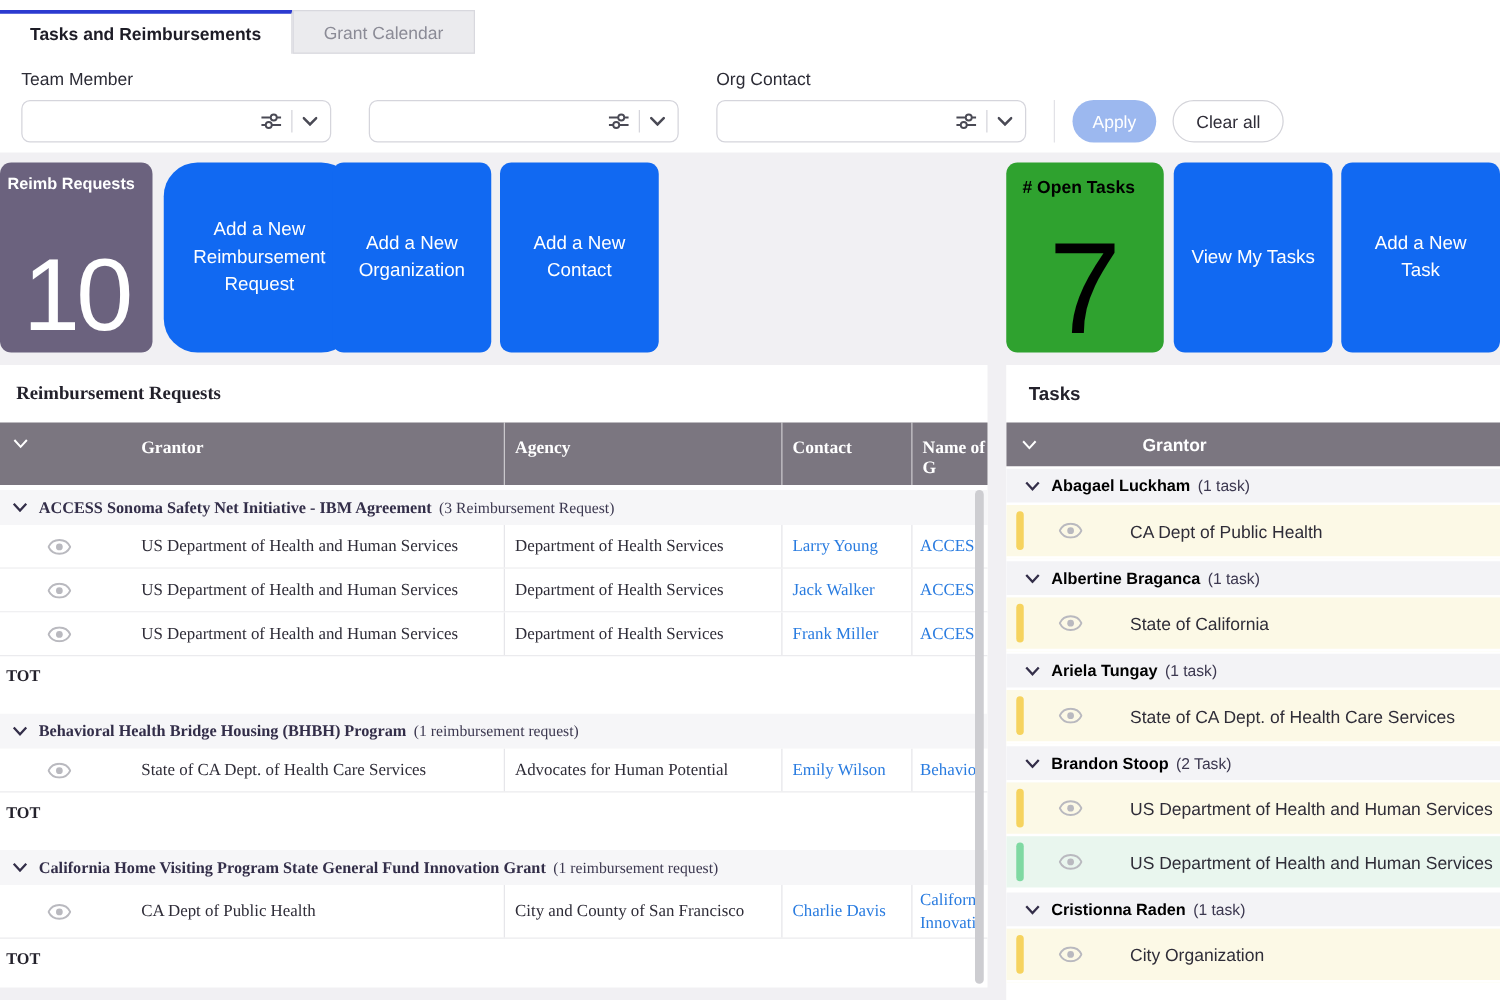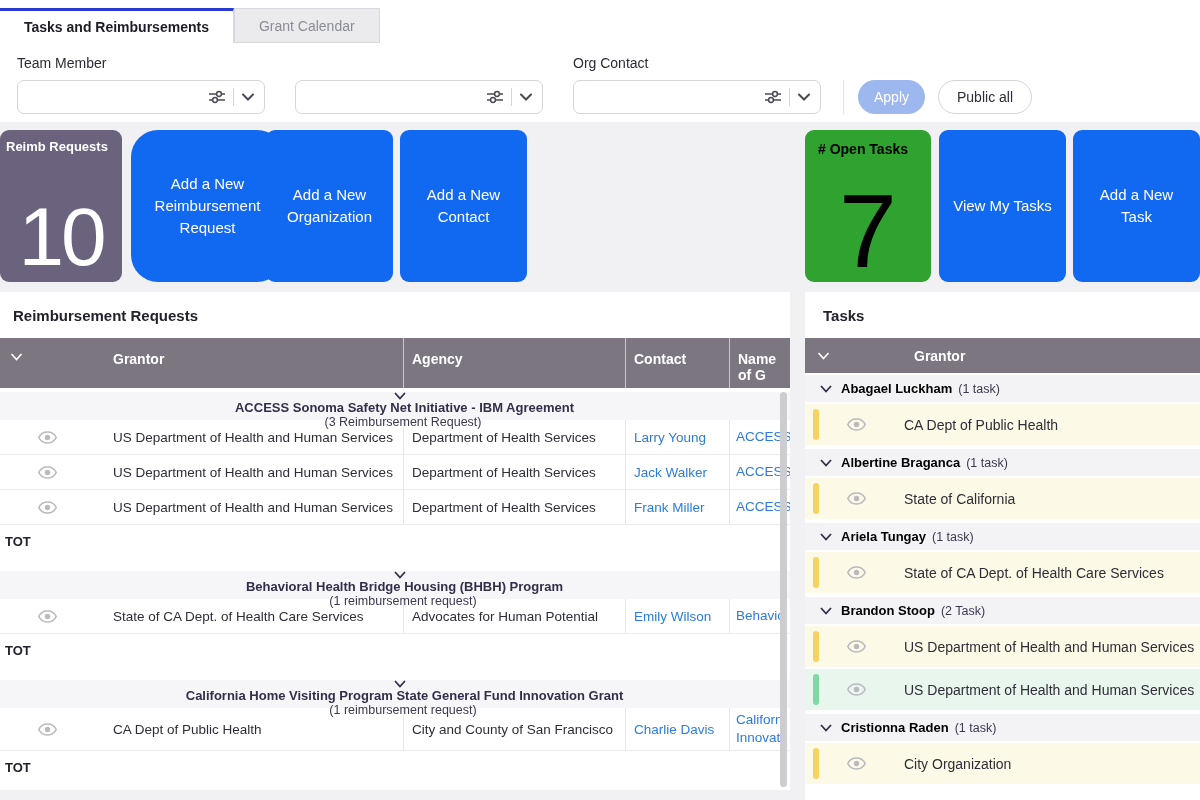--- a/index.html
+++ b/index.html
@@ -32,33 +32,33 @@
   .card-purple .kpi-big { position:absolute; bottom:2px; left:50%; transform:translateX(-50%); font-size:82px; line-height:1.05; letter-spacing:-3px; }
   .card-green { left:805px; width:126px; background:var(--card-green,#2fa22f); color:#000; padding:11px 0 0 13px; }
   .card-green .kpi-label { font-size:14px; font-weight:700; }
   .card-green .kpi-big { position:absolute; bottom:-4px; left:50%; transform:translateX(-50%); font-size:104px; line-height:1.05; }
   .card-action { background:var(--card-blue,#1169f2); color:#fff; display:flex; align-items:center; justify-content:center; text-align:center; font-size:15px; line-height:1.45; padding:0 13px; overflow-wrap:break-word; word-break:break-word; cursor:pointer; }
   .a1 { left:131px; width:153px;border-radius:27px; } .a2 { left:266px; width:127px; } .a3 { left:400px; width:127px; }
   .a4 { left:939px; width:127px; } .a5 { left:1073px; width:127px; }
 
   
   .panel { position:absolute; background:#fff; }
-  .panel-left { left:0; top:292px; width:790px; height:498px; }
+  .panel-left { left:0; top:292px; width:790px; height:498px;font-family:Liberation Serif, serif; }
   .panel-right { left:805px; top:292px; width:395px; height:508px; overflow:hidden; }
   .panel-title { height:46px; display:flex; align-items:center; padding-left:13px; font-size:15px; font-weight:700; color:#23212b; }
   .panel-right .panel-title { padding-left:18px; }
 
   
   .lheader { height:50px; background:var(--header-gray,#7b7680); display:grid; grid-template-columns:95px 308px 222px 104px 61px; color:#fff; font-size:14px; font-weight:700; }
   .lheader > div { padding-top:13px; }
   .lheader .hchev { padding:10px 0 0 10px; }
   .lheader .h-grantor { padding-left:18px; }
   .lheader .h-agency, .lheader .h-contact, .lheader .h-name { padding-left:8px; border-left:1px solid rgba(255,255,255,.6); }
 
-  .lgroup { display:flex; align-items:center; height:28px; background:#f6f6f8; padding-left:10px; margin-top:14px;flex-direction:column; }
+  .lgroup { display:flex; align-items:center; height:28px; background:#f6f6f8; padding-left:10px; margin-top:14px; }
   .lgroup.first { margin-top:4px; }
   .lgroup .gname { font-size:13px; font-weight:700; color:#332e49; margin-left:9px; }
   .lgroup .gcount { font-size:12.5px; color:#3c3850; margin-left:6px; }
 
   .lrow { display:grid; grid-template-columns:95px 308px 222px 104px 61px; min-height:35px; border-bottom:1px solid #ebebee; background:#fff; font-size:13.5px; }
   .lrow:first-of-type { border-top:1px solid #ebebee; }
   .lcell { display:flex; align-items:center; padding:0 8px; overflow:hidden; white-space:nowrap; }
   .lcell.c-eye { justify-content:center; cursor:pointer; }
   .lcell.c-grantor { padding-left:18px; }
   .lcell.c-agency, .lcell.c-contact, .lcell.c-name { border-left:1px solid #e6e6ea; }
@@ -145,21 +145,21 @@
         <span class="chev-icon">
           <svg width="12" height="8" viewBox="0 0 12 8" fill="none" stroke="#4a4a55" stroke-width="2" stroke-linecap="round">
               <polyline points="1,1.5 6,6.5 11,1.5"></polyline>
             </svg>
         </span>
       </div>
     </div>
     <div class="filter-actions">
       <span class="vsep"></span>
       <button class="btn apply">Apply</button>
-      <button class="btn clear">Public all</button>
+      <button class="btn clear">Clear all</button>
     </div>
   </div>
 </div>
 
 <div class="card card-purple">
   <div class="kpi-label">Reimb Requests</div>
   <div class="kpi-big">10</div>
 </div>
 <div class="card card-action a1">
     <span>Add a New Reimbursement Request</span>

